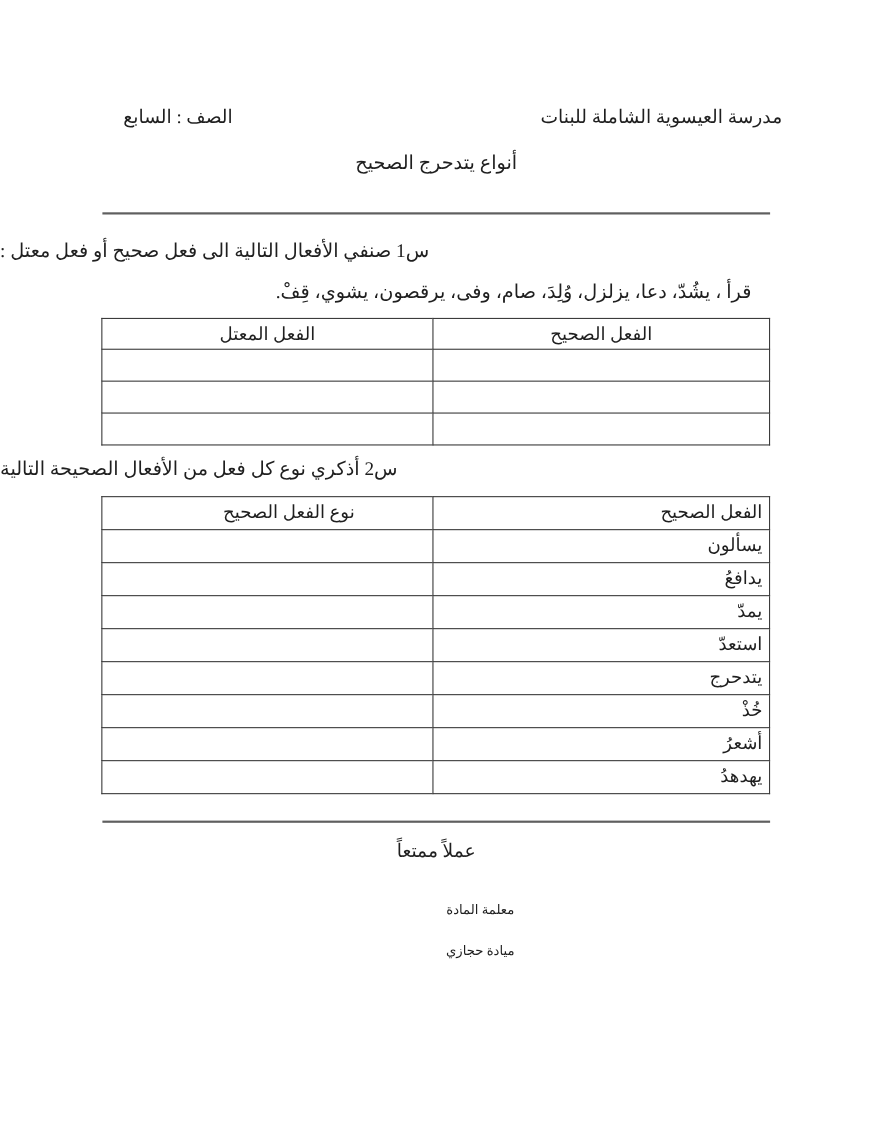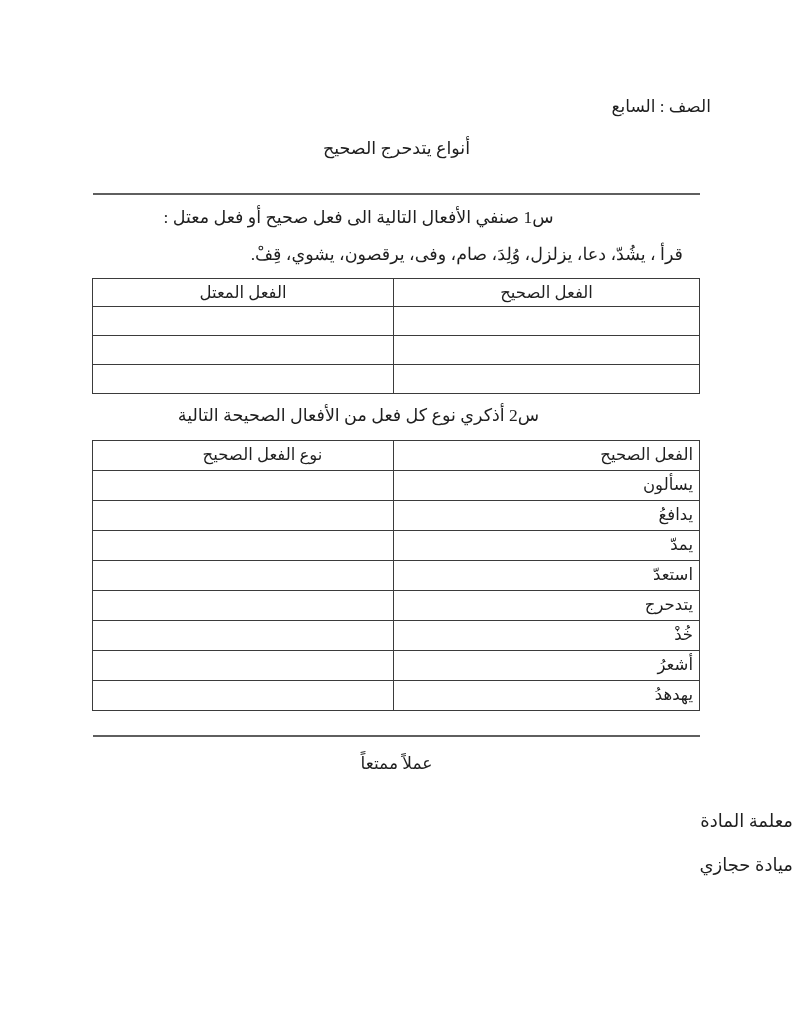--- a/index.html
+++ b/index.html
@@ -26,22 +26,22 @@
     margin-top:21px;
     font-size:17.5px;
   }
   .rule{
     border:0;
     border-top:2px solid #5f5f5f;
     width:607px;
     margin:34px 93px 0 93px;
   }
   .q-line{
-    margin:11px 76px 0 0;
-    text-align:center;
+    margin:22px 76px 0 0;
+    text-align:left;
     font-size:17.5px;
     line-height:1.3;
   }
   .verbs-line{
     margin:15px 110px 0 0;
     text-align:right;
     font-size:17.5px;
     font-family:Liberation Serif, serif;
   }
   table{
@@ -68,33 +68,34 @@
   .t2 .type-header{ text-align:center; }
   .t2 .verb-cell{ text-align:right; padding-right:6px; }
   .rule.bottom{ margin-top:24px; }
   .closing-line{
     text-align:center;
     margin-top:16px;
     font-size:17px;
   }
   .sig{
     direction:rtl;
-    text-align:right;
+    text-align:center;
     padding-left:80px;
-    font-size:18px;
+    font-size:12px;
   }
   .sig.teacher-label{ margin-top:36px; }
   .sig.teacher-name{ margin-top:22px; }
 </style>
 </head>
 <body>
 
 <div class="page">
 
   <div class="header-row">
+    <span>مدرسة العيسوية الشاملة للبنات</span>
     <span>الصف : السابع</span>
   </div>
 
   <div class="doc-title">أنواع يتدحرج الصحيح</div>
 
   <hr class="rule">
 
   <div class="q-line">س1 صنفي الأفعال التالية الى فعل صحيح أو فعل معتل :</div>
   <div class="verbs-line">قرأ ، يشُدّ، دعا، يزلزل، وُلِدَ، صام، وفى، يرقصون، يشوي، قِفْ.</div>
 

